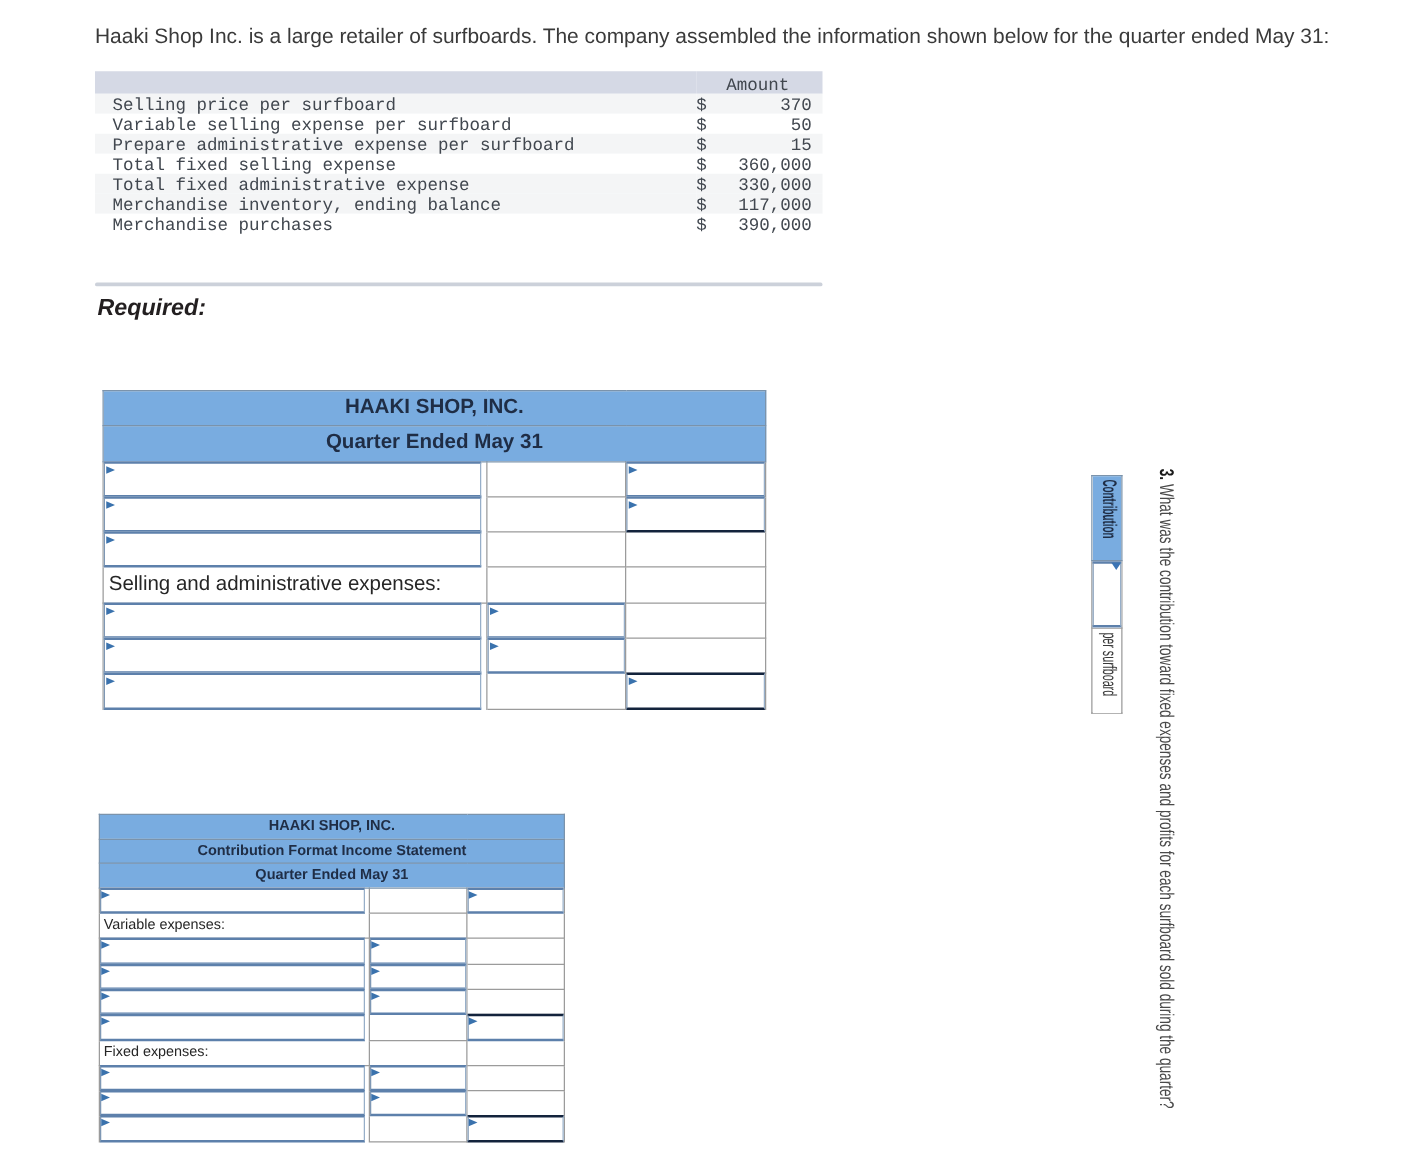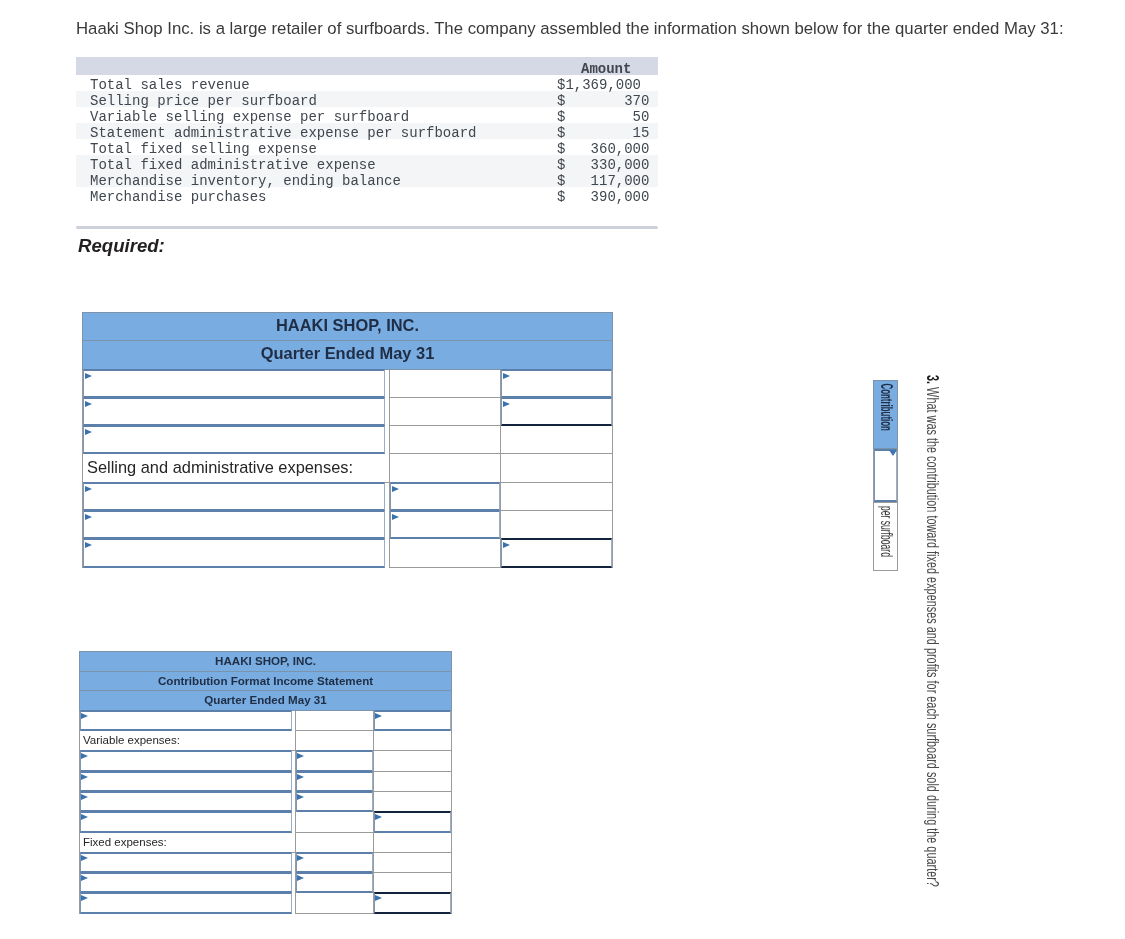--- a/index.html
+++ b/index.html
@@ -11,21 +11,21 @@
 
   
   .intro{position:absolute;left:76px;top:19px;width:1010px;white-space:nowrap;
          font-size:16.75px;line-height:20px;color:#3a3a3a;}
 
   
   .gdwrap{position:absolute;left:76px;top:57px;width:582px;}
   table.gd{border-collapse:collapse;width:582px;table-layout:fixed;
            font-family:"Liberation Mono","DejaVu Sans Mono",monospace;
            font-size:14px;color:#41474f;}
-  table.gd th{background:#d5d9e5;height:18px;font-weight:bold;
+  table.gd th{background:#d5d9e5;height:18px;font-weight:normal;
               text-align:left;padding:0;font-size:14px;vertical-align:bottom;}
   table.gd th span{display:inline-block;position:relative;top:2px;}
   table.gd th.amt{text-align:left;padding-left:24px;}
   table.gd td{height:16px;line-height:16px;padding:0 0 0 14px;white-space:pre;}
   table.gd td span{display:inline-block;position:relative;top:2px;}
   table.gd td.amt{text-align:left;padding:0;white-space:pre;}
   table.gd tr.odd td{background:#ffffff;}
   table.gd tr.even td{background:#f4f5f6;}
   .gdscroll{position:absolute;left:76px;top:226px;width:582px;height:3px;
             background:#ccd1da;border-radius:2px;}
@@ -112,34 +112,30 @@
           <col style="width:481px">
           <col style="width:101px">
         </colgroup>
       <thead>
           <tr>
         <th></th>
         <th class="amt"><span>Amount</span></th>
       </tr>
         </thead>
       <tbody id="gd-body">
-          <tr class="odd">
-            <td><span>Total sales revenue</span></td>
-            <td class="amt"><span>$1,369,000</span></td>
-          </tr>
           <tr class="even">
             <td><span>Selling price per surfboard</span></td>
             <td class="amt"><span>$       370</span></td>
           </tr>
           <tr class="odd">
             <td><span>Variable selling expense per surfboard</span></td>
             <td class="amt"><span>$        50</span></td>
           </tr>
           <tr class="even">
-            <td><span>Statement administrative expense per surfboard</span></td>
+            <td><span>Prepare administrative expense per surfboard</span></td>
             <td class="amt"><span>$        15</span></td>
           </tr>
           <tr class="odd">
             <td><span>Total fixed selling expense</span></td>
             <td class="amt"><span>$   360,000</span></td>
           </tr>
           <tr class="even">
             <td><span>Total fixed administrative expense</span></td>
             <td class="amt"><span>$   330,000</span></td>
           </tr>

